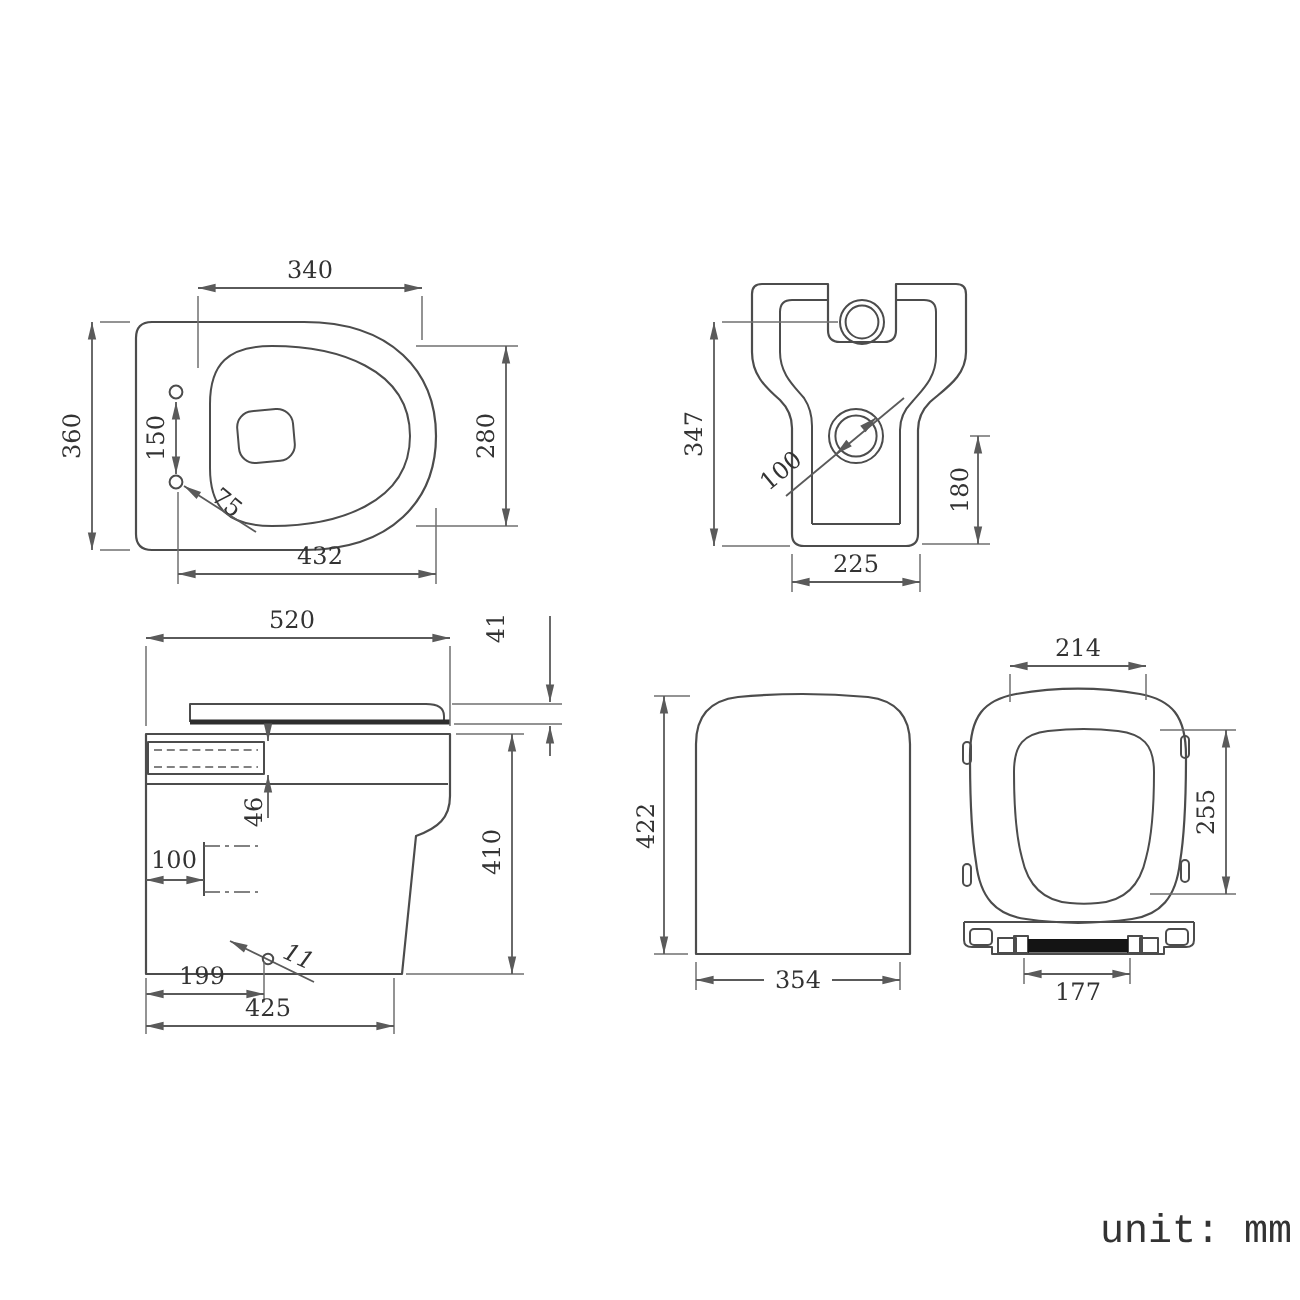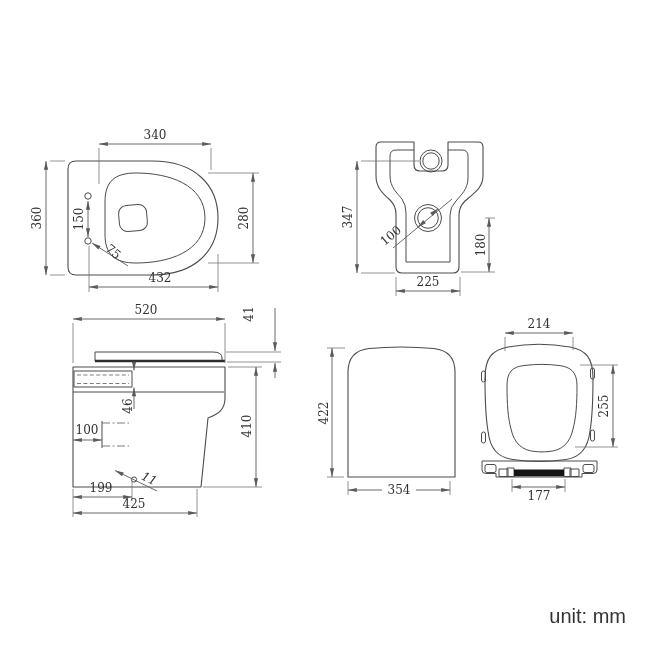--- a/index.html
+++ b/index.html
@@ -10,21 +10,21 @@
   .thick{stroke:#2e2e2e;stroke-width:2.4;}
   .dim{stroke:#5a5a5a;stroke-width:0.9;fill:none;}
   .da{marker-start:url(#as);marker-end:url(#ae);}
   .de{marker-end:url(#ae);}
   .ext{stroke:#6f6f6f;stroke-width:0.75;}
   .hid{stroke:#5a5a5a;stroke-width:0.8;stroke-dasharray:4 2.4;fill:none;}
   .ctr{stroke:#5a5a5a;stroke-width:0.8;stroke-dasharray:8 2.5 2 2.5;fill:none;}
   .dt{font-family:"DejaVu Serif",serif;font-size:12px;fill:#333;text-anchor:middle;}
   .it{font-style:italic;}
   .blk{fill:#141414;stroke:none;}
-  .unit-label{position:absolute;right:24px;top:605px;font-size:20px;color:#333;font-family:Liberation Sans, sans-serif;}
+  .unit-label{position:absolute;right:4px;top:605px;font-size:20px;color:#333;font-family:Liberation Mono, monospace;}
 </style>
 </head>
 <body>
 
 <div id="stage">
 <svg width="650" height="650" viewBox="0 0 650 650">
   <defs>
     <marker id="ae" viewBox="0 0 10 6" refX="9.3" refY="3" markerWidth="10" markerHeight="6" orient="auto" markerUnits="userSpaceOnUse">
       <path d="M0.5,0.9 L9.3,3 L0.5,5.1 Z" fill="#5a5a5a"></path>
     </marker>

